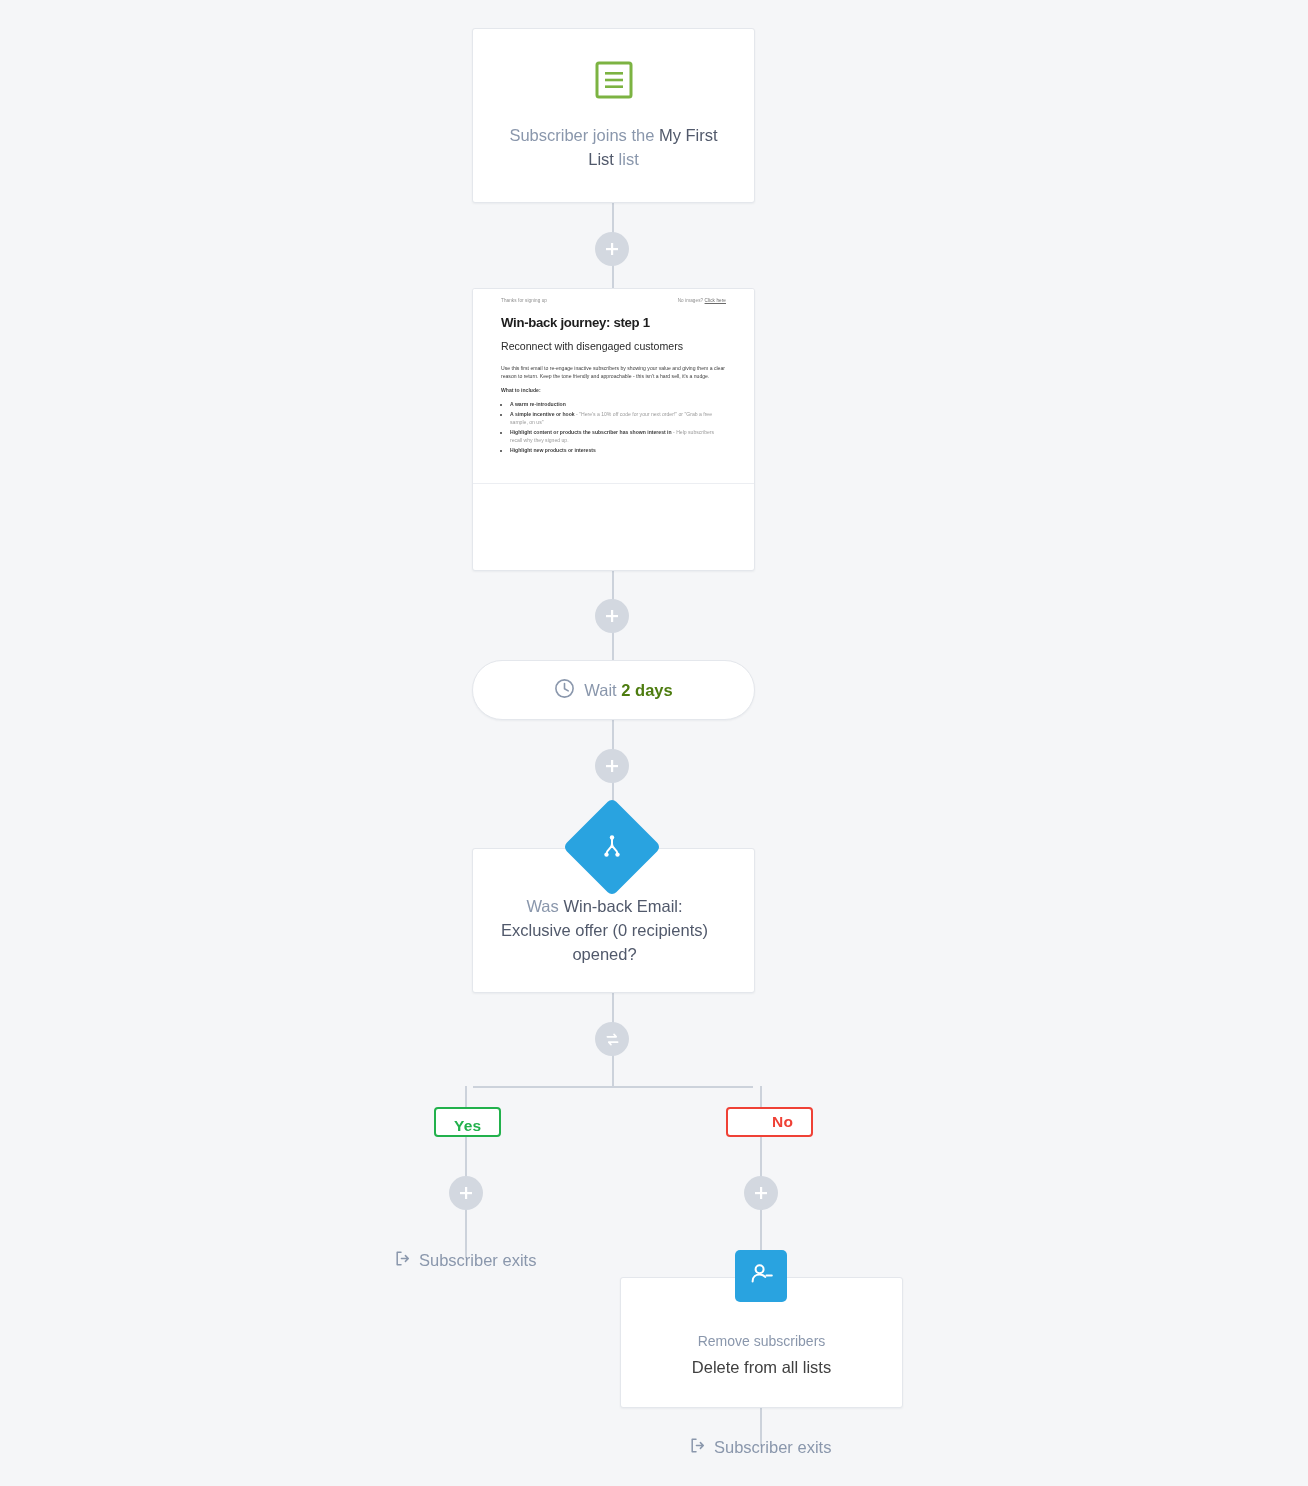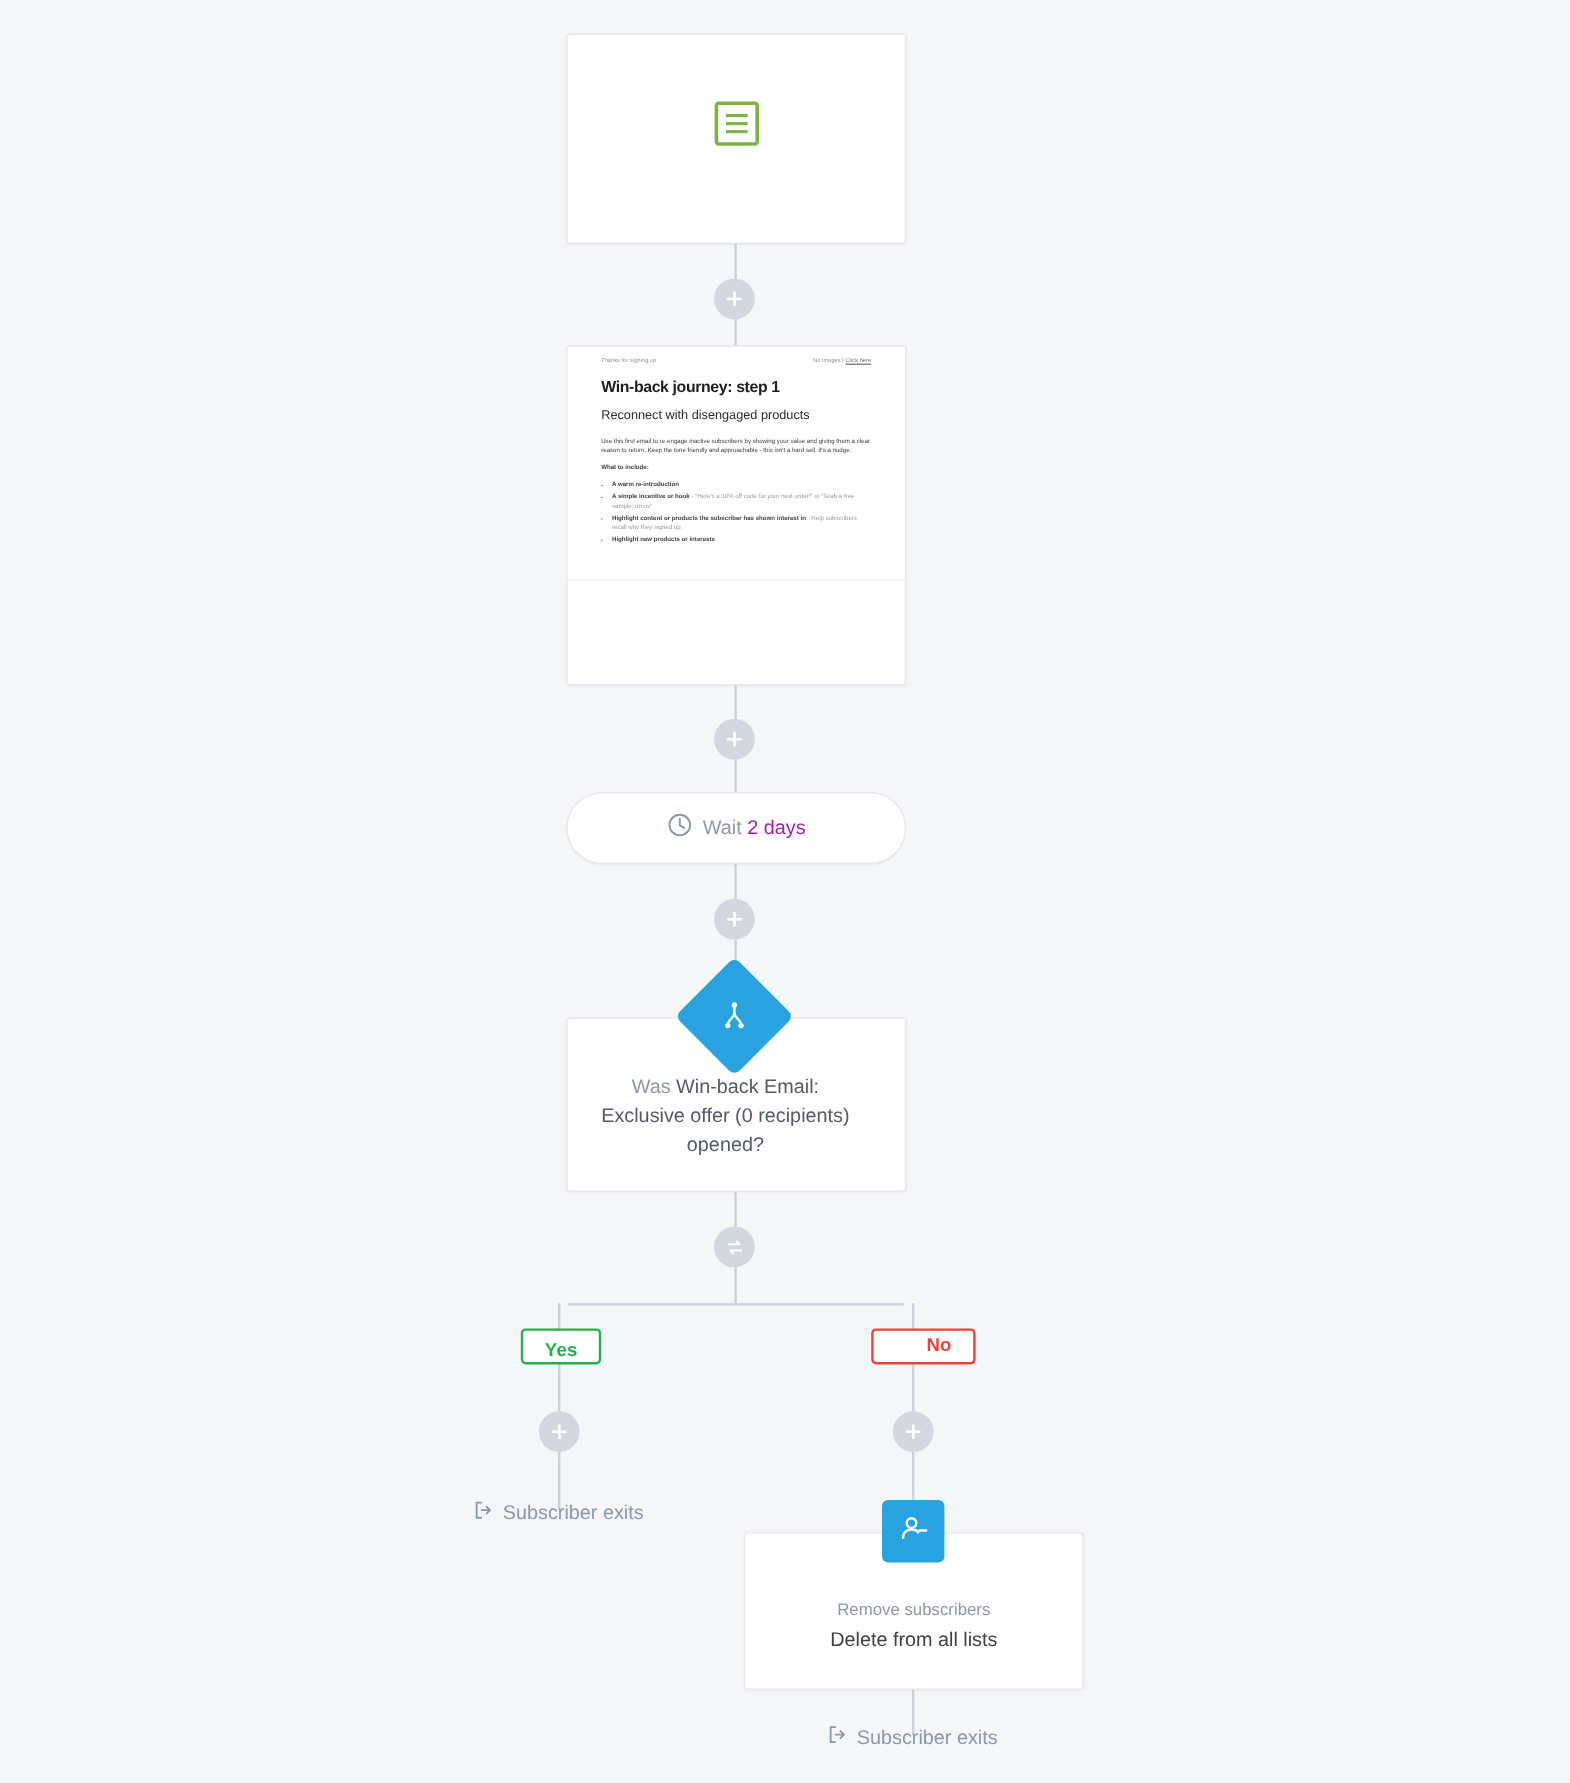--- a/index.html
+++ b/index.html
@@ -139,21 +139,21 @@
     left: 472px; top: 660px;
     width: 283px; height: 60px;
     background: #fff;
     border: 1px solid #e4e7ec;
     border-radius: 30px;
     display: flex; align-items: center; justify-content: center;
     gap: 9px;
     box-shadow: 0 1px 2px rgba(20,30,60,0.05);
   }
   .wait-text { font-size: 16.5px; color: #8a97ac; }
-  .wait-text b { font-weight: normal; color: #a21caf; }
+  .wait-text b { font-weight: bold; color: #4d7c0f; }
 
   
   #cond-card {
     left: 472px; top: 848px;
     width: 283px; height: 145px;
     display: flex; align-items: center; justify-content: center;
     padding: 18px 40px 0 22px;
   }
   #cond-diamond {
     position: absolute;
@@ -231,37 +231,38 @@
 
   <div class="card" id="trigger-card">
     <span class="trigger-icon">
       <svg width="38" height="38" viewBox="0 0 38 38">
         <rect x="2" y="2" width="34" height="34" rx="2" fill="none" stroke="#7cb342" stroke-width="3"></rect>
         <rect x="10" y="11" width="18" height="2.6" fill="#7cb342"></rect>
         <rect x="10" y="17.7" width="18" height="2.6" fill="#7cb342"></rect>
         <rect x="10" y="24.4" width="18" height="2.6" fill="#7cb342"></rect>
       </svg>
     </span>
+    <div class="card-text"><span>Subscriber joins the </span><span class="strong">My First List</span><span> list</span></div>
   </div>
 
   <div class="plus-btn" style="left:595px; top:232px;">
     <svg width="16" height="16" viewBox="0 0 16 16">
       <rect x="7" y="2" width="2.2" height="12" fill="#ffffff"></rect>
       <rect x="2" y="7" width="12" height="2.2" fill="#ffffff"></rect>
     </svg>
   </div>
 
   <div class="card" id="email-card">
     <div class="email-preview">
       <div class="ep-top">
         <span>Thanks for signing up</span>
         <span><span>No images? </span><a href="#">Click here</a></span>
       </div>
       <div class="ep-h1">Win-back journey: step 1</div>
-      <div class="ep-h2">Reconnect with disengaged products</div>
+      <div class="ep-h2">Reconnect with disengaged customers</div>
       <div class="ep-p">Use this first email to re-engage inactive subscribers by showing your value and giving them a clear reason to return. Keep the tone friendly and approachable - this isn't a hard sell, it's a nudge.</div>
       <div class="ep-sub">What to include:</div>
       <ul class="ep-list" id="email-bullets">
           <li><b>A warm re-introduction</b></li>
           <li><b>A simple incentive or hook</b><span class="muted"> - "Here's a 10% off code for your next order!" or "Grab a free sample, on us"</span></li>
           <li><b>Highlight content or products the subscriber has shown interest in</b><span class="muted"> - Help subscribers recall why they signed up.</span></li>
           <li><b>Highlight new products or interests</b></li>
         </ul>
     </div>
   </div>

